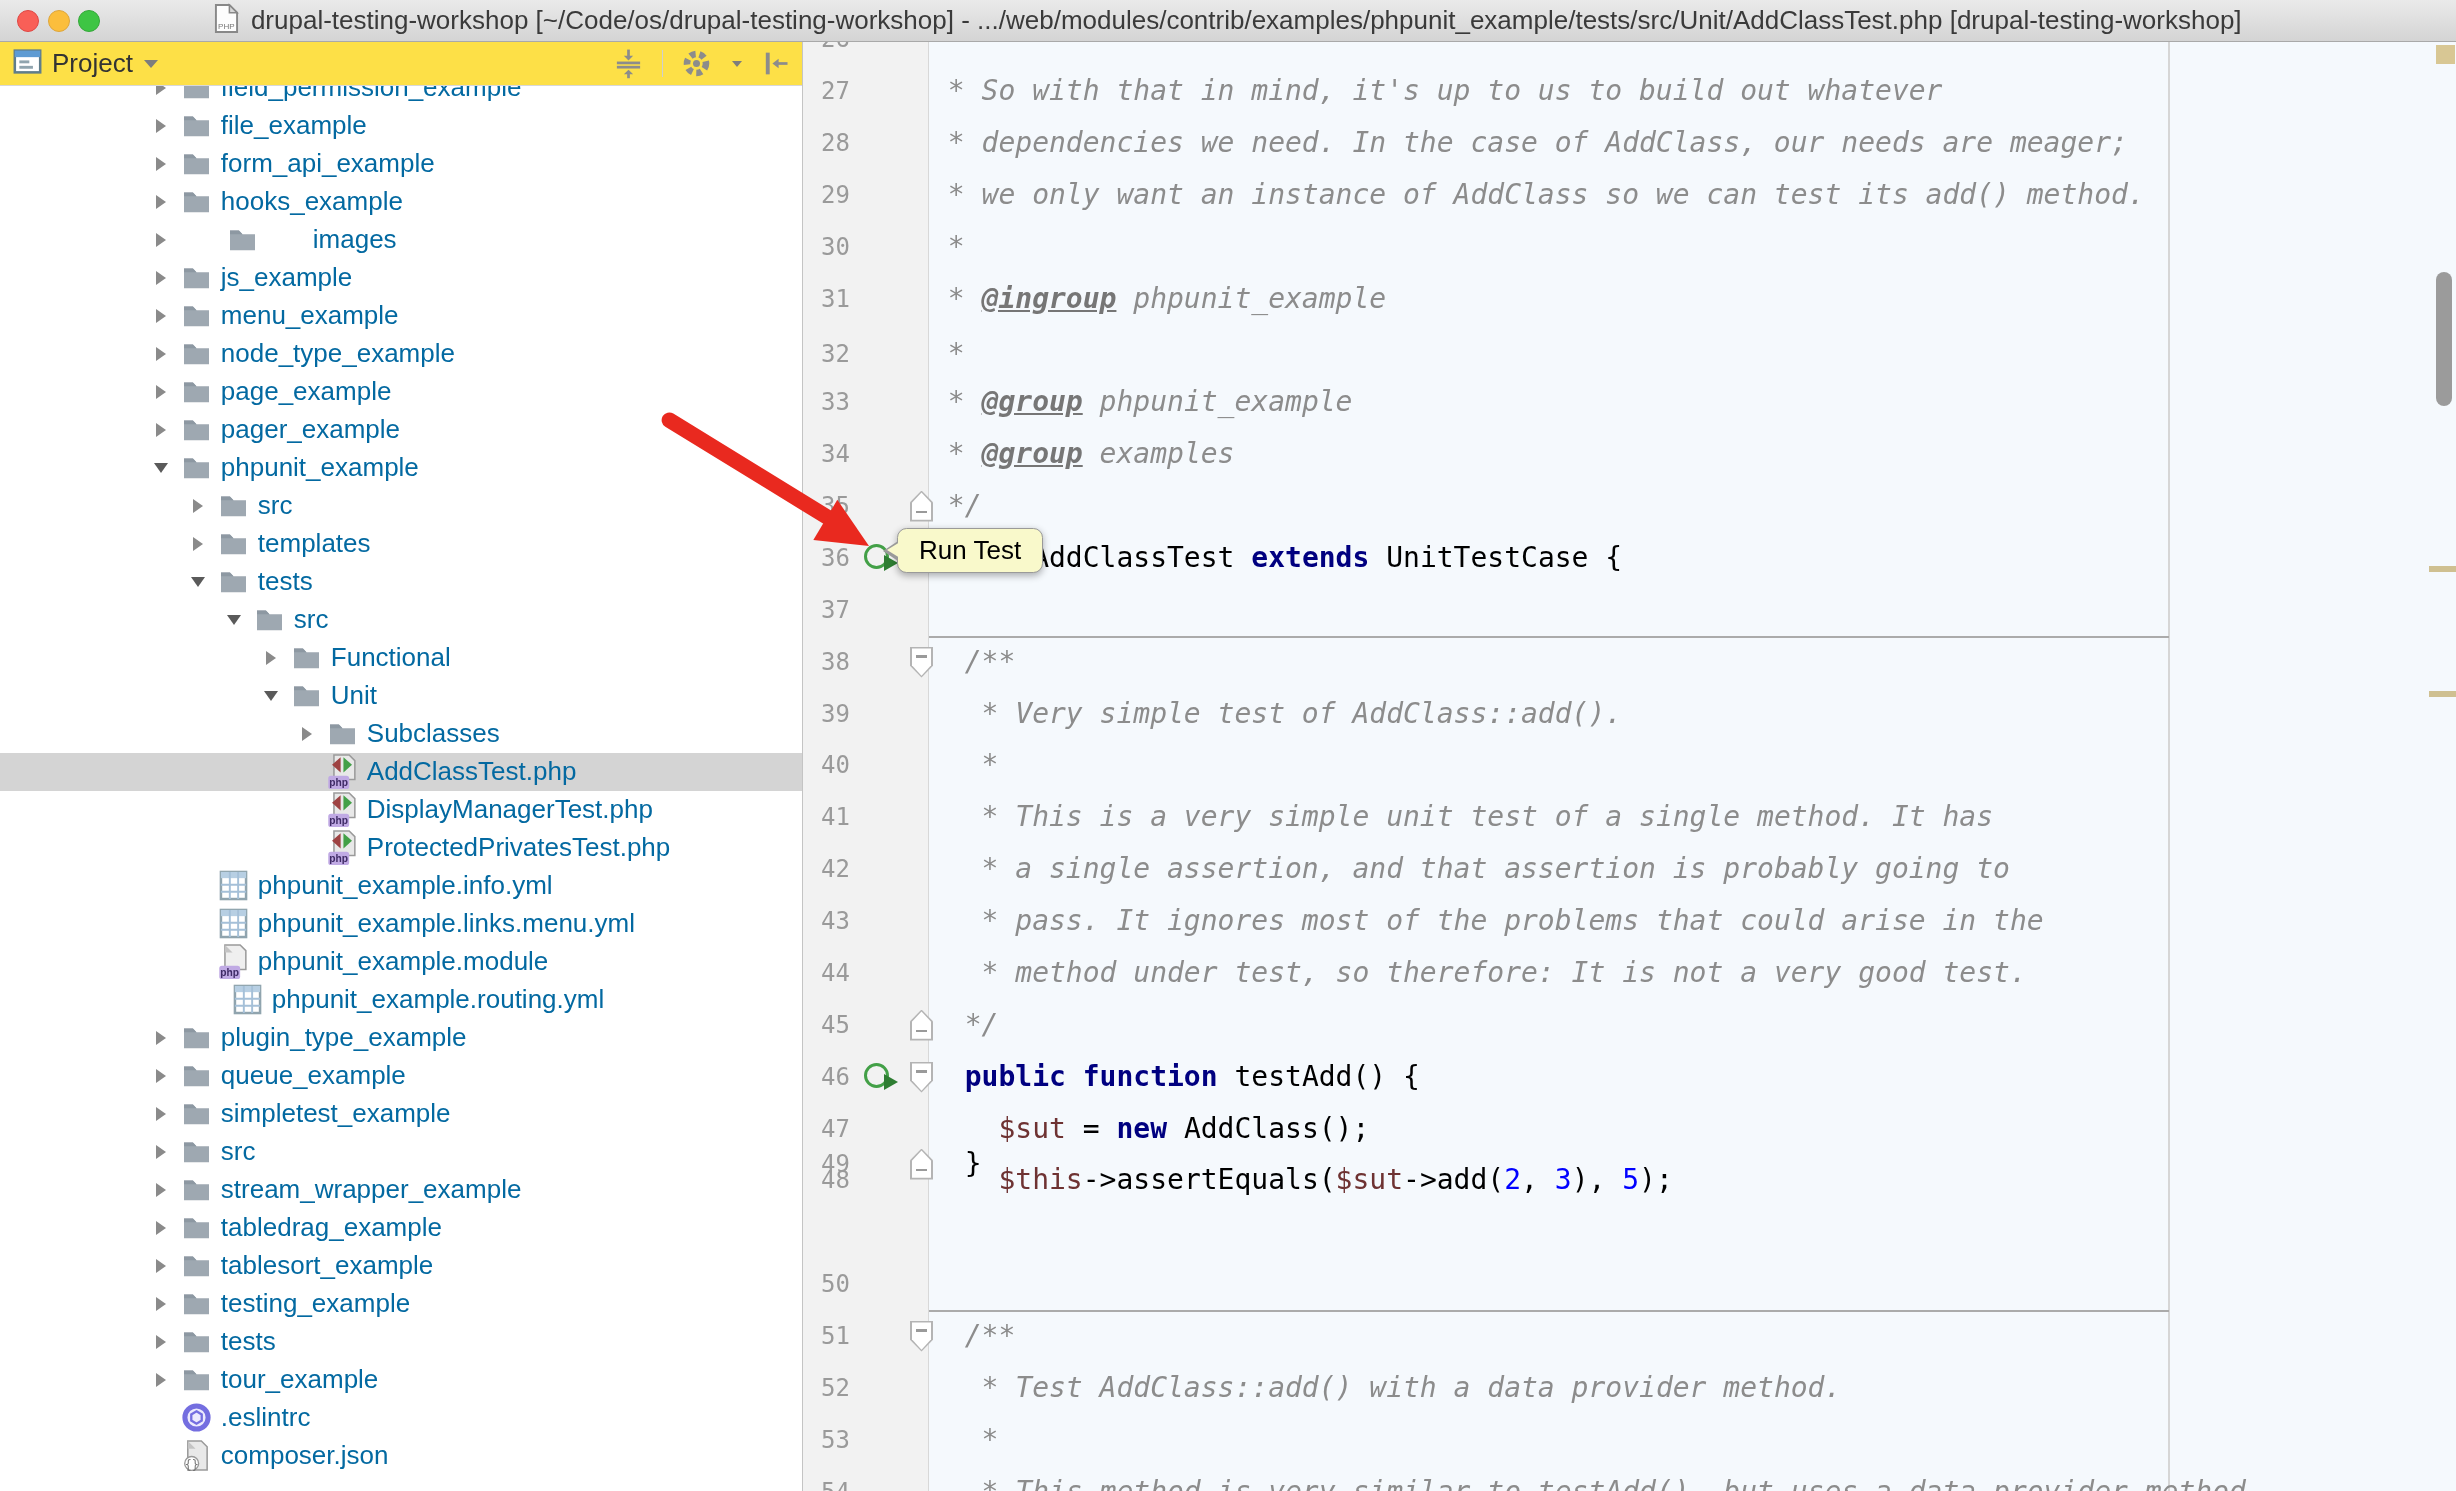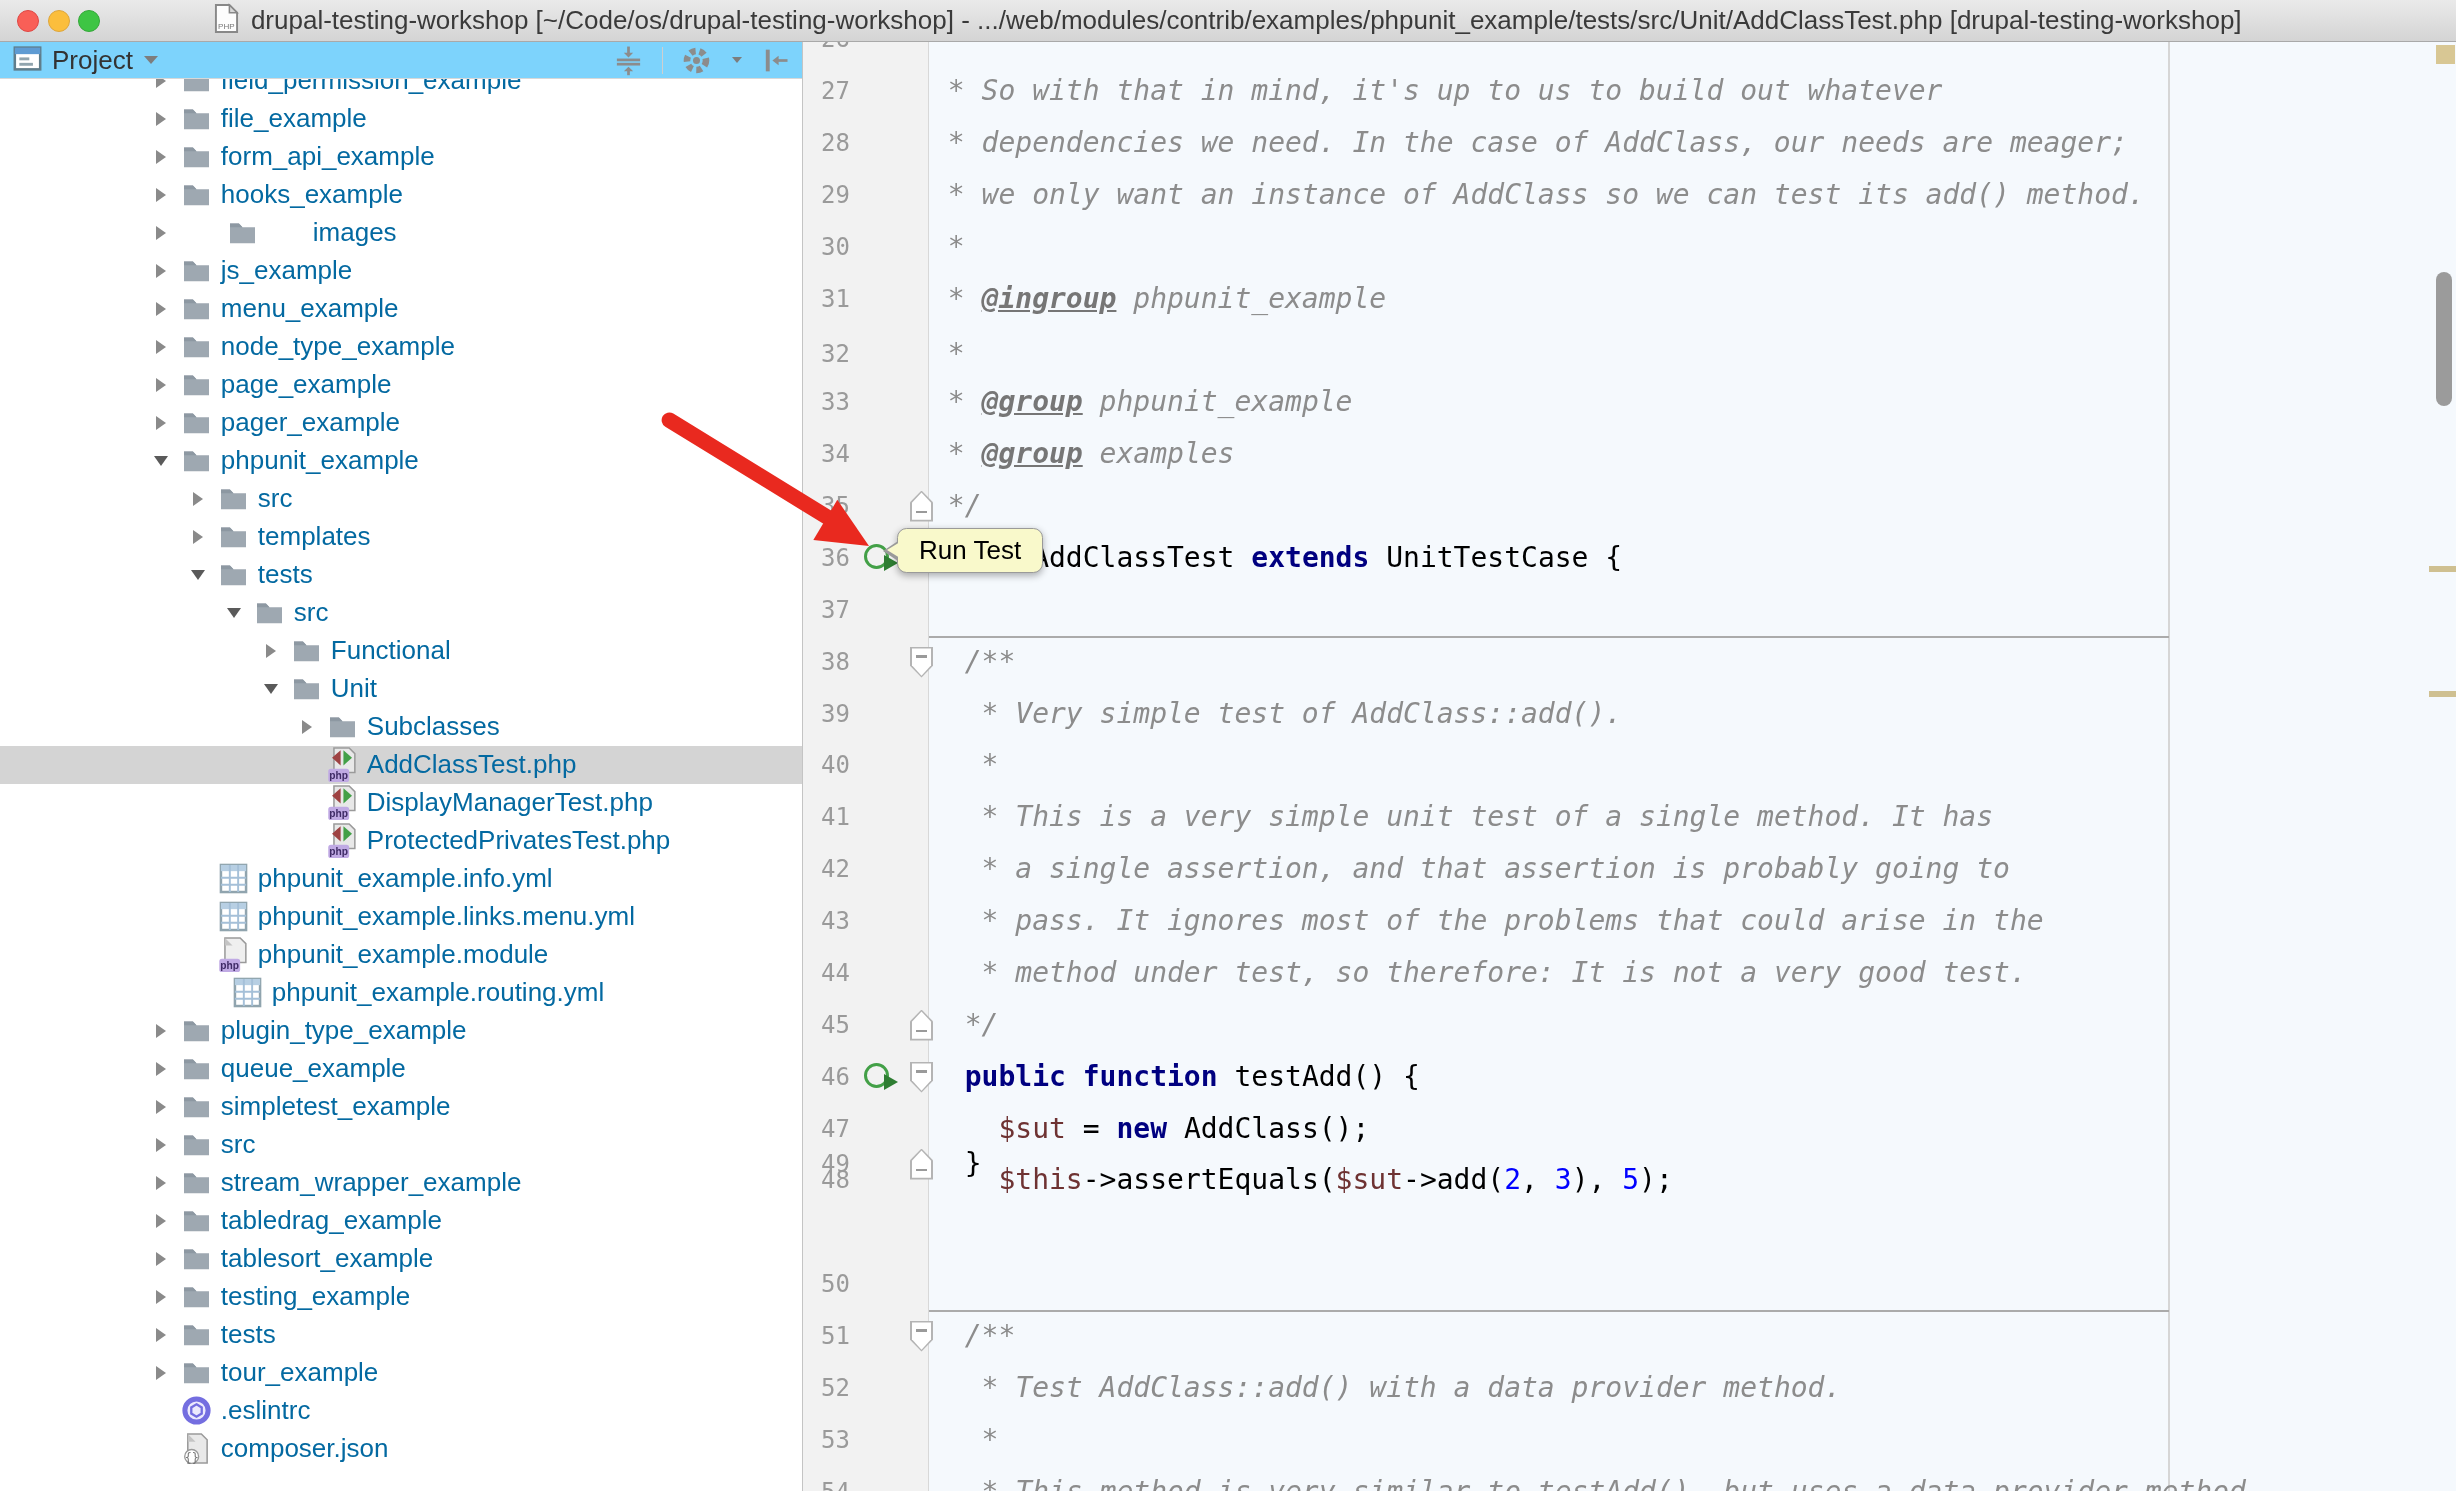--- a/index.html
+++ b/index.html
@@ -14,21 +14,21 @@
   .light { width:22px; height:22px; border-radius:50%; }
   .light.red    { background:#f95f57; border:1px solid #df4744; }
   .light.yellow { background:#fbbe3c; border:1px solid #dea63c; }
   .light.green  { background:#3ec544; border:1px solid #35a83a; }
   .title-wrap { margin:0 auto; display:flex; align-items:center; gap:11.5px; }
   .title-text { font-size:26px; color:#3a3a3a; white-space:nowrap; }
 
   
   .project-panel { position:absolute; left:0; top:42px; width:803px; height:1450px;
     background:#fff; border-right:1px solid #c4c4c4; overflow:hidden; }
-  .panel-header { position:relative; height:37px; background:#7dd3fc;
+  .panel-header { position:relative; height:44px; background:#fde047;
     border-bottom:1px solid #d8d8d8; display:flex; align-items:center;
     padding:0 11.5px 0 13.4px; z-index:5; }
   .panel-title { font-size:26px; color:#333; margin-left:9.6px; }
   .hdr-caret { width:0; height:0; border-left:7.7px solid transparent;
     border-right:7.7px solid transparent; border-top:8.6px solid #7d7d7d; margin-left:11.5px; }
   .hdr-right { margin-left:auto; display:flex; align-items:center; gap:17.3px; }
   .hdr-divider { width:1px; height:27px; background:#cfcfcf; }
   .hdr-btn { display:flex; align-items:center; }
 
   .tree { position:relative; height:1405px; overflow:hidden; }

